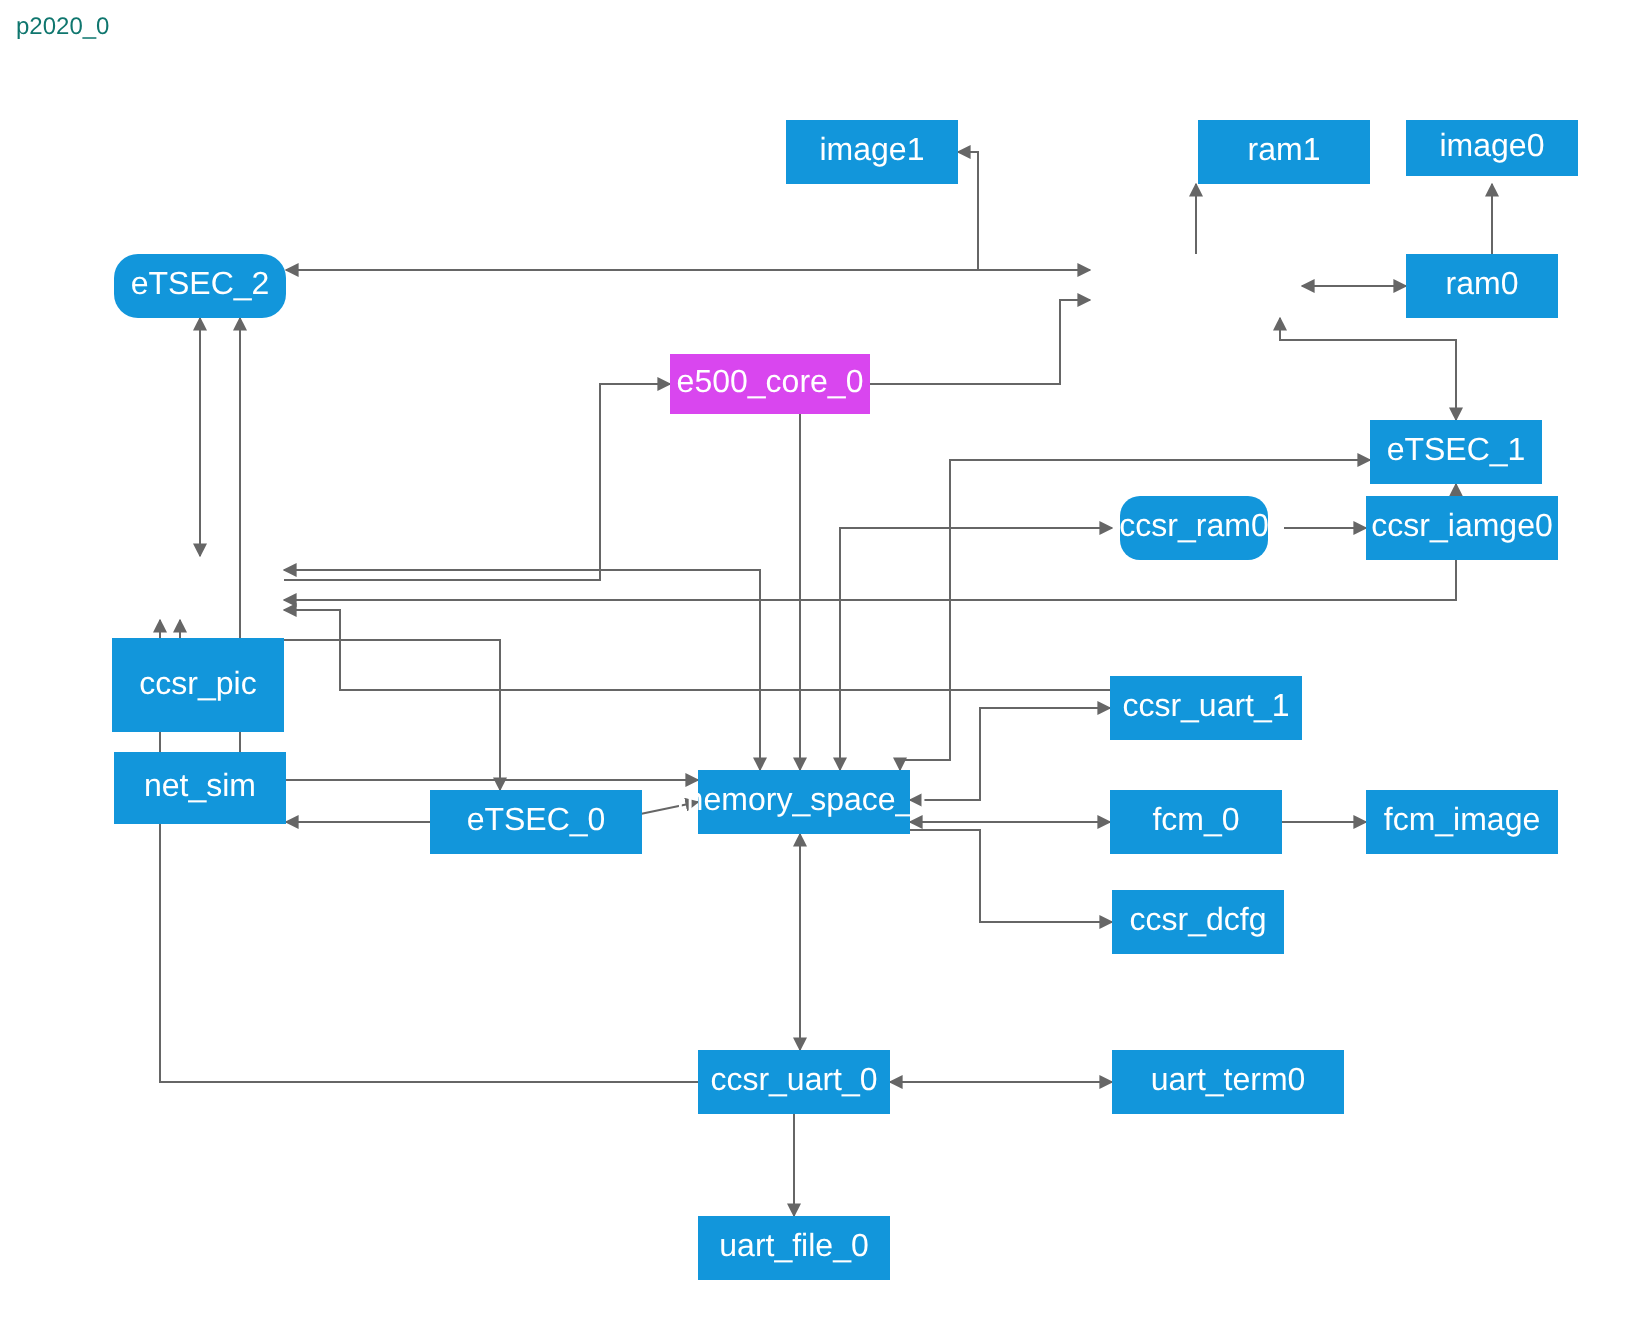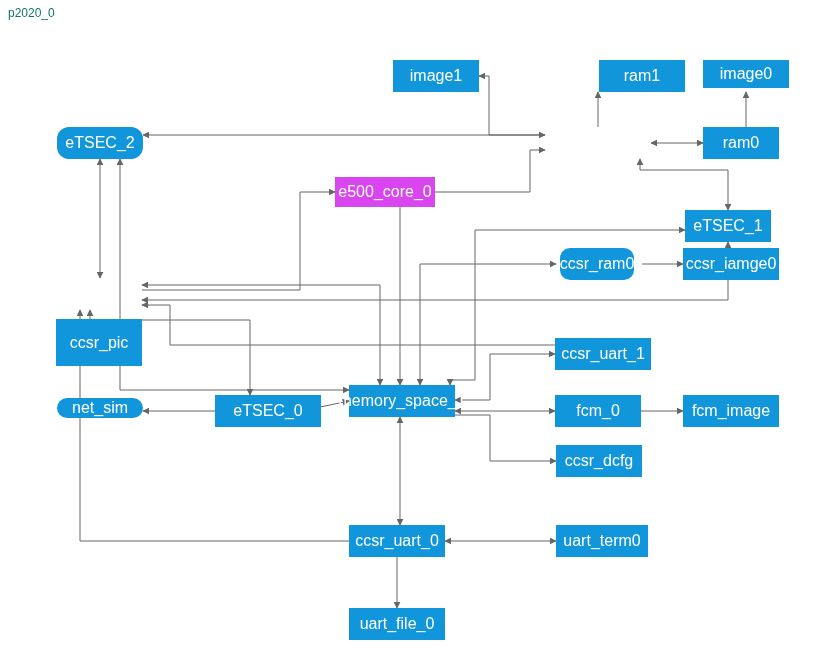--- a/index.html
+++ b/index.html
@@ -102,22 +102,22 @@
     <div class="node" style="left: 555px; top: 60px; width: 86px; height: 32px; margin-left: 44px;">ram1</div>
     <div class="node" style="left: 703px; top: 60px; width: 86px; height: 28px;">image0</div>
     <div class="node" style="left: 57px; top: 127px; width: 86px; height: 32px; border-radius: 12px;">eTSEC_2</div>
     <div class="node" style="left: 703px; top: 127px; width: 76px; height: 32px;">ram0</div>
     <div class="node highlight" style="left: 335px; top: 177px; width: 100px; height: 30px;">e500_core_0</div>
     <div class="node" style="left: 685px; top: 210px; width: 86px; height: 32px;">eTSEC_1</div>
     <div class="node" style="left: 560px; top: 248px; width: 74px; height: 32px; border-radius: 10px;">ccsr_ram0</div>
     <div class="node" style="left: 683px; top: 248px; width: 96px; height: 32px;">ccsr_iamge0</div>
     <div class="node" style="left: 56px; top: 295px; width: 86px; height: 47px; margin-top: 24px;">ccsr_pic</div>
     <div class="node" style="left: 555px; top: 338px; width: 96px; height: 32px;">ccsr_uart_1</div>
-    <div class="node" style="left: 57px; top: 398px; width: 86px; height: 20px; border-radius: 10px;">net_sim</div>
+    <div class="node" style="left: 57px; top: 376px; width: 86px; height: 36px;">net_sim</div>
     <div class="node" style="left: 215px; top: 395px; width: 106px; height: 32px;">eTSEC_0</div>
     <div class="node" style="left: 349px; top: 385px; width: 106px; height: 32px;">memory_space_1</div>
     <div class="node" style="left: 555px; top: 395px; width: 86px; height: 32px;">fcm_0</div>
     <div class="node" style="left: 683px; top: 395px; width: 96px; height: 32px;">fcm_image</div>
     <div class="node" style="left: 556px; top: 445px; width: 86px; height: 32px;">ccsr_dcfg</div>
     <div class="node" style="left: 349px; top: 525px; width: 96px; height: 32px;">ccsr_uart_0</div>
-    <div class="node" style="left: 556px; top: 525px; width: 92px; height: 32px;">uart_term0</div>
+    <div class="node" style="left: 556px; top: 525px; width: 116px; height: 32px;">uart_term0</div>
     <div class="node" style="left: 349px; top: 608px; width: 96px; height: 32px;">uart_file_0</div>
   </div>
 
 </body></html>

